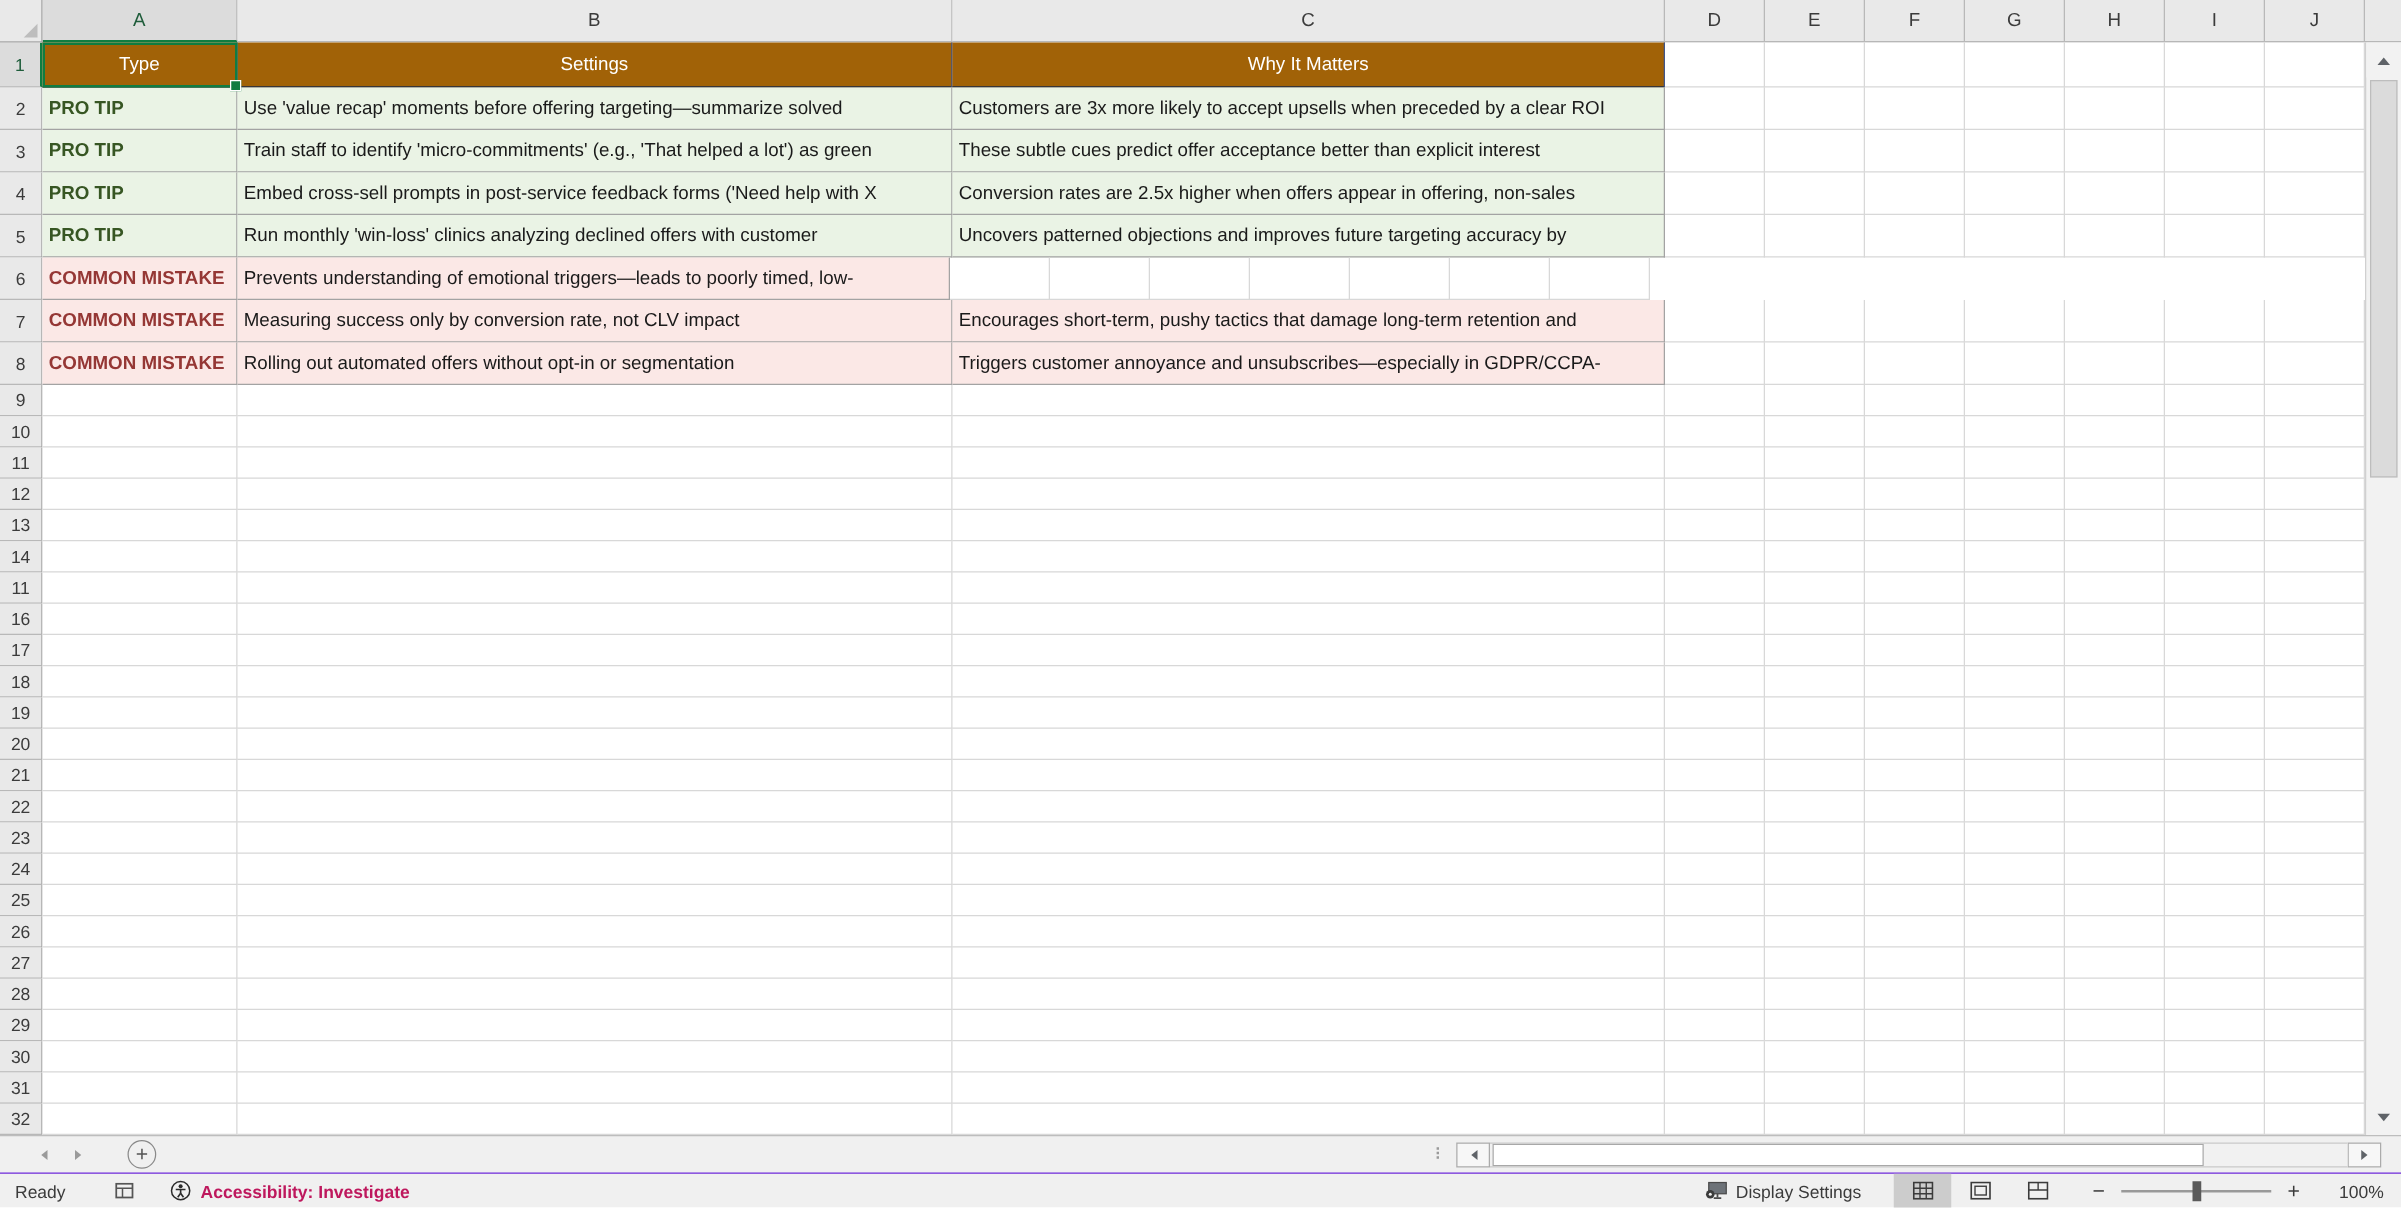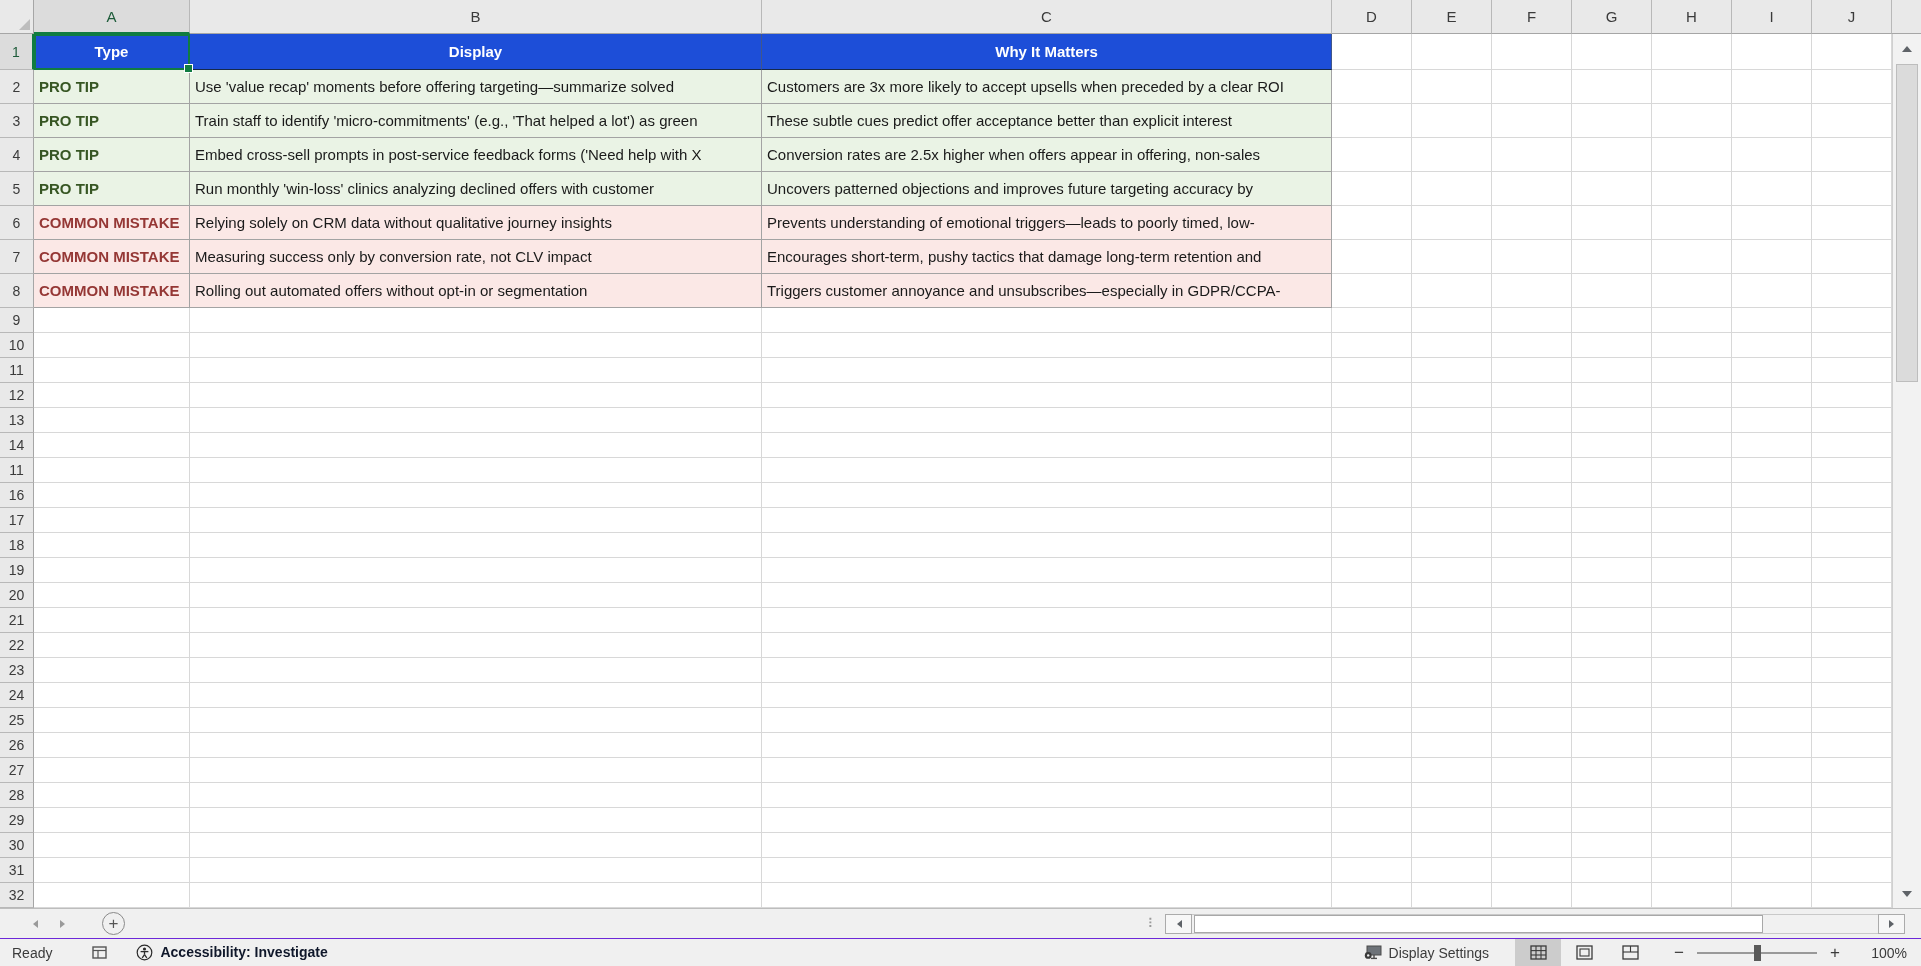--- a/index.html
+++ b/index.html
@@ -23,21 +23,21 @@
   #rowheads{width:34px;background:#E9E9E9;flex:0 0 34px}
   .rowhead{display:flex;align-items:center;justify-content:center;font-size:14px;color:#3b3b3b;
     border-right:1px solid #A6A6A6;border-bottom:1px solid #B8B8B8;background:#E9E9E9}
   .rowhead.hsel-row{background:#DCDCDC;border-right:2px solid #107C41;color:#1E5C3A}
   #gridcells{width:1858px;flex:0 0 1858px;background:#fff}
   .grow{display:flex}
   .cell{border-right:1px solid #D8D8D8;border-bottom:1px solid #D8D8D8;
     font-size:15px;color:#1a1a1a;display:flex;align-items:center;
     padding:0 5px;white-space:nowrap;overflow:hidden}
   .cell.tbl{border-right:1px solid #A3A3A3;border-bottom:1px solid #A3A3A3}
-  .cell.hdr{background:#1d4ed8;color:#fff;font-weight:700;justify-content:center;
+  .cell.hdr{background:#a16207;color:#fff;font-weight:400;justify-content:center;
     border-right:1px solid #41568a;border-bottom:1px solid #16294a;overflow:visible}
   .cell.tip{background:#EAF3E5}
   .cell.mistake{background:#FBE8E6}
   .typecell{font-weight:700}
   .type-tip{color:#375623}
   .type-mistake{color:#953735}
   .cell.sel{outline:2px solid #107C41;outline-offset:-2px;position:relative;z-index:5}
   .cell.sel::after{content:"";position:absolute;right:-4px;bottom:-4px;width:7px;height:7px;
     background:#107C41;border:1px solid #fff;z-index:6}
 
@@ -70,21 +70,21 @@
   .hs-btn{width:27px;height:20px;background:#F7F7F7;border:1px solid #ABABAB;
     display:flex;align-items:center;justify-content:center}
   .hs-track{flex:1;height:20px;background:#F1F1F1;border:1px solid #C9C9C9;border-left:none;border-right:none;position:relative}
   .hs-thumb{position:absolute;left:2px;top:0;height:18px;width:83%;background:#fff;border:1px solid #A8A8A8}
 
   
   .statusbar{height:28px;flex:0 0 28px;background:#F0F0F0;border-top:1px solid #6d28d9;
     display:flex;align-items:center;font-size:14px;color:#3b3b3b}
   .sb-ready{margin-left:12px}
   .sb-macro{margin-left:40px;display:flex;align-items:center}
-  .sb-acc{margin-left:28px;display:flex;align-items:flex-start;gap:7px;font-weight:700;color:#0f172a}
+  .sb-acc{margin-left:28px;display:flex;align-items:center;gap:7px;font-weight:700;color:#be185d}
   .sb-right{margin-left:auto;display:flex;align-items:center}
   .sb-ds{display:flex;align-items:center;gap:6px;padding:0 10px;height:100%}
   .viewbtns{display:flex;margin-left:16px}
   .viewbtn{width:46px;height:28px;display:flex;align-items:center;justify-content:center}
   .viewbtn.active{background:#CCCCCC}
   .zoomctl{display:flex;align-items:center;margin-left:16px}
   .zsign{font-size:17px;color:#3b3b3b;width:20px;text-align:center}
   .zminus::before{content:"\2212"}
   .zplus::before{content:"+"}
   .z-track{width:120px;height:2px;background:#999;position:relative;margin:0 8px}
@@ -145,21 +145,21 @@
         <div class="rowhead" style="height: 25px;">27</div>
         <div class="rowhead" style="height: 25px;">28</div>
         <div class="rowhead" style="height: 25px;">29</div>
         <div class="rowhead" style="height: 25px;">30</div>
         <div class="rowhead" style="height: 25px;">31</div>
         <div class="rowhead" style="height: 25px;">32</div>
       </div>
     <div id="gridcells">
         <div class="grow" style="height: 36px;">
           <div class="cell tbl hdr sel" style="width: 156px;">Type</div>
-          <div class="cell tbl hdr" style="width: 572px;">Display</div>
+          <div class="cell tbl hdr" style="width: 572px;">Settings</div>
           <div class="cell tbl hdr" style="width: 570px;">Why It Matters</div>
           <div class="cell" style="width: 80px;"></div>
           <div class="cell" style="width: 80px;"></div>
           <div class="cell" style="width: 80px;"></div>
           <div class="cell" style="width: 80px;"></div>
           <div class="cell" style="width: 80px;"></div>
           <div class="cell" style="width: 80px;"></div>
           <div class="cell" style="width: 80px;"></div>
         </div>
         <div class="grow" style="height: 34px;">
@@ -205,21 +205,20 @@
           <div class="cell" style="width: 80px;"></div>
           <div class="cell" style="width: 80px;"></div>
           <div class="cell" style="width: 80px;"></div>
           <div class="cell" style="width: 80px;"></div>
           <div class="cell" style="width: 80px;"></div>
           <div class="cell" style="width: 80px;"></div>
           <div class="cell" style="width: 80px;"></div>
         </div>
         <div class="grow" style="height: 34px;">
           <div class="cell tbl mistake typecell type-mistake" style="width: 156px;">COMMON MISTAKE</div>
-          <div class="cell tbl mistake" style="width: 572px;">Relying solely on CRM data without qualitative journey insights</div>
           <div class="cell tbl mistake" style="width: 570px;">Prevents understanding of emotional triggers—leads to poorly timed, low-</div>
           <div class="cell" style="width: 80px;"></div>
           <div class="cell" style="width: 80px;"></div>
           <div class="cell" style="width: 80px;"></div>
           <div class="cell" style="width: 80px;"></div>
           <div class="cell" style="width: 80px;"></div>
           <div class="cell" style="width: 80px;"></div>
           <div class="cell" style="width: 80px;"></div>
         </div>
         <div class="grow" style="height: 34px;">

